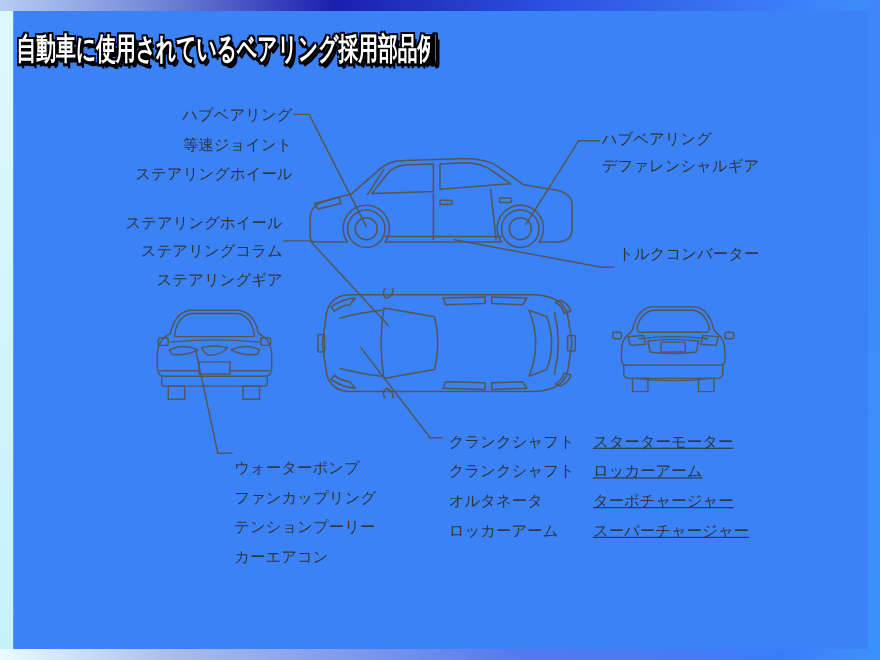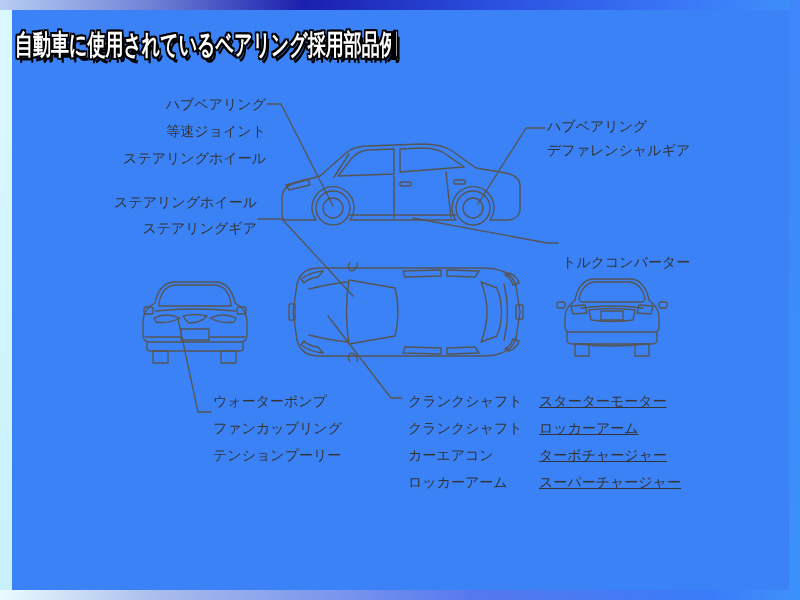--- a/index.html
+++ b/index.html
@@ -27,22 +27,22 @@
   }
   .title-endbar{position:absolute;left:391px;top:31px;width:5px;height:28px;background:#000;}
   .lgroup{position:absolute;font-size:14px;color:#333333;white-space:nowrap;}
   .lgroup div{height:27px;line-height:27px;}
   .g-top-left{top:91px;right:534px;text-align:right;}
   .g-mid-left{top:189px;right:543px;text-align:right;}
   .g-mid-left div{height:26px;line-height:26px;}
   .g-top-right{top:114px;left:547px;}
   .g-top-right div{height:24px;line-height:24px;}
   .g-mid-right{top:217px;left:562px;}
-  .g-mid-right div{height:26px;line-height:26px;margin-top:32px;}
-  .g-col1{top:388px;left:213px;}
+  .g-mid-right div{height:26px;line-height:26px;}
+  .g-col1{top:412px;left:213px;}
   .g-col2{top:388px;left:408px;}
   .g-col3{top:388px;left:539px;text-decoration:underline;}
   .car,.leaders{position:absolute;}
   .leaders{left:0;top:0;pointer-events:none;}
 </style>
 </head>
 <body>
 
 <div class="page">
 
@@ -144,42 +144,44 @@
   </svg>
 
   <div class="lgroup g-top-left">
     <div>ハブベアリング</div>
     <div>等速ジョイント</div>
     <div>ステアリングホイール</div>
   </div>
 
   <div class="lgroup g-mid-left">
     <div>ステアリングホイール</div>
+    <div>ステアリングコラム</div>
     <div>ステアリングギア</div>
   </div>
 
   <div class="lgroup g-top-right">
     <div>ハブベアリング</div>
     <div>デファレンシャルギア</div>
   </div>
 
   <div class="lgroup g-mid-right">
     <div>トルクコンバーター</div>
   </div>
 
   <div class="lgroup g-col1">
     <div>ウォーターポンプ</div>
     <div>ファンカップリング</div>
     <div>テンションプーリー</div>
+    <div>カーエアコン</div>
   </div>
 
   <div class="lgroup g-col2">
     <div>クランクシャフト</div>
     <div>クランクシャフト</div>
-    <div>カーエアコン</div>
+    <div>オルタネータ</div>
     <div>ロッカーアーム</div>
   </div>
 
   <div class="lgroup g-col3">
     <div>スターターモーター</div>
     <div>ロッカーアーム</div>
     <div>ターボチャージャー</div>
     <div>スーパーチャージャー</div>
   </div>
 

